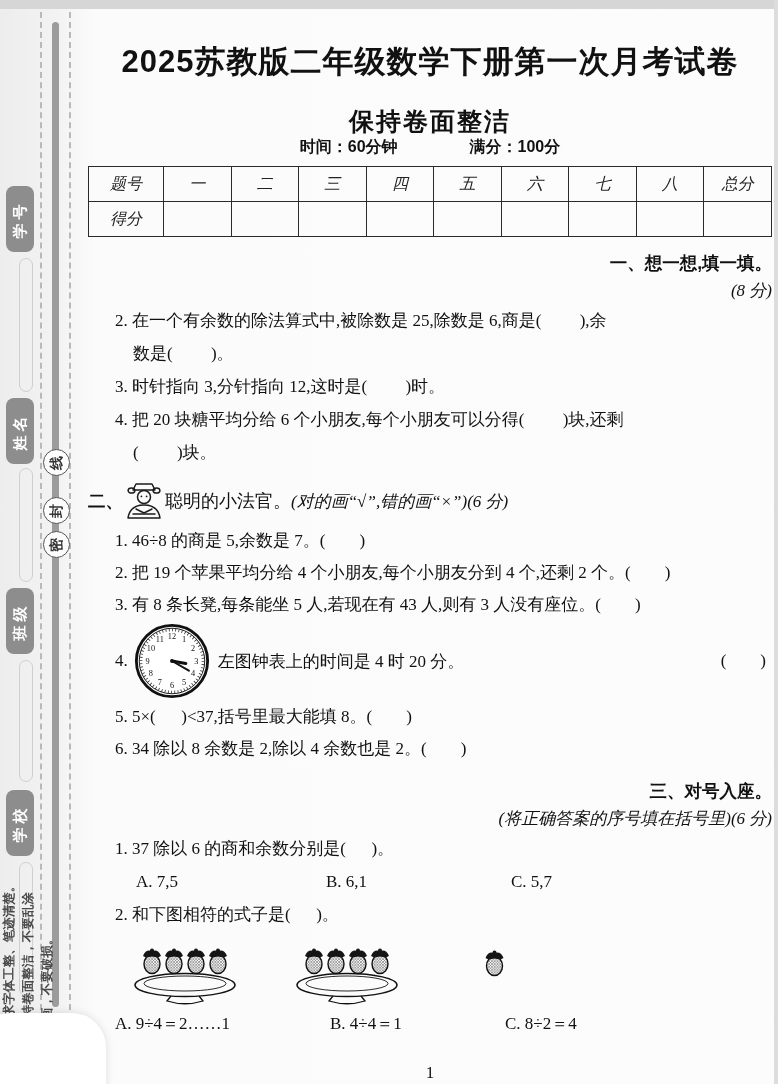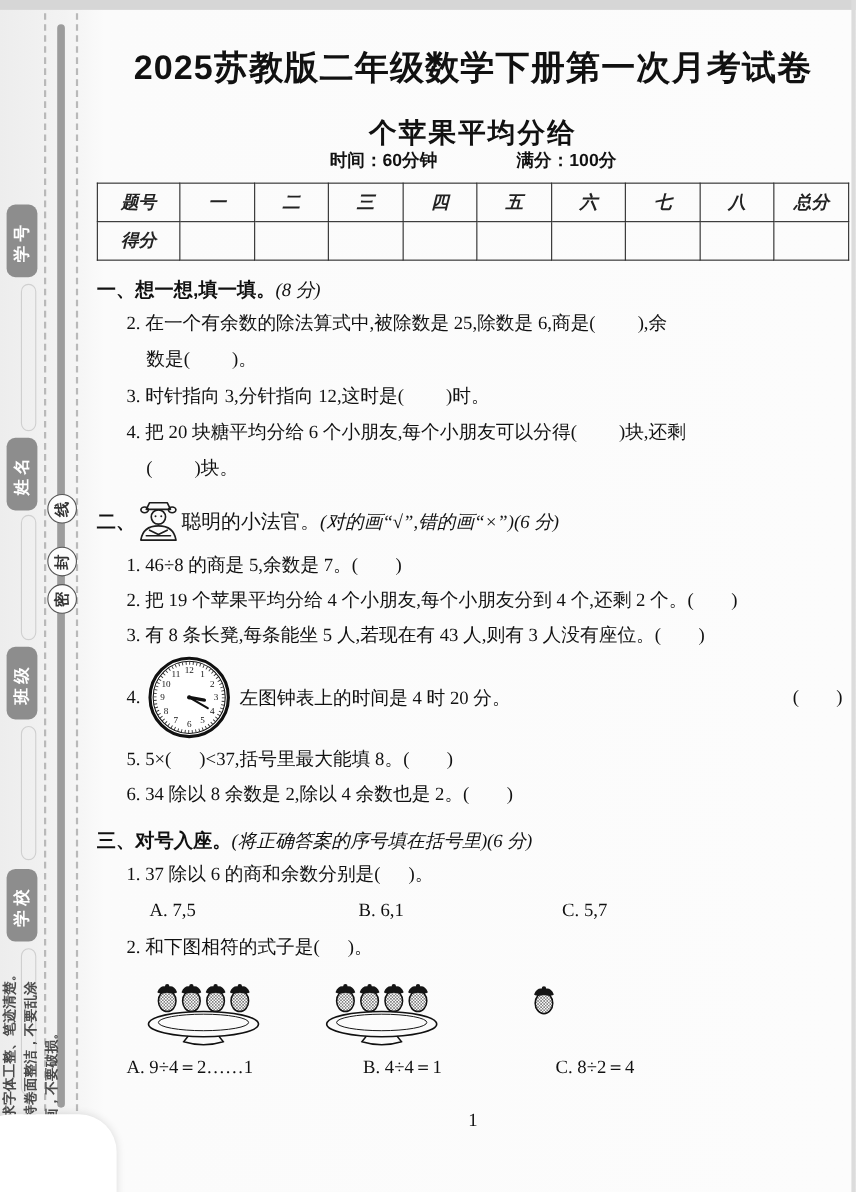--- a/index.html
+++ b/index.html
@@ -54,30 +54,30 @@
   }
   .subtitle{
     margin-top:24px;text-align:center;font-family:"Liberation Sans",sans-serif;
     font-weight:bold;font-size:25px;line-height:30px;letter-spacing:2px;
   }
   .timeline{
     display:flex;justify-content:center;gap:72px;
     font-family:Liberation Sans, sans-serif;font-weight:bold;font-size:16px;line-height:22px;
   }
   table.score{
-    margin-top:8px;border-collapse:collapse;width:684px;table-layout:fixed;font-weight:bold;
+    margin-top:8px;border-collapse:collapse;width:684px;table-layout:fixed;
   }
   table.score td{
     border:1.6px solid #2a2a2a;height:32px;text-align:center;
     font-size:16px;color:#222;font-style:italic;
   }
   table.score td.first{width:72px;}
   .sec-title{
     margin-top:13px;font-family:"Liberation Sans",sans-serif;font-weight:bold;
-    font-size:17.5px;line-height:27px;display:flex;align-items:flex-start;
+    font-size:17.5px;line-height:27px;display:flex;align-items:flex-end;flex-direction:column;
   }
   .sec-title .pts{font-family:"Liberation Serif",serif;font-weight:normal;font-size:17px;font-style:italic;}
   .qline{font-size:17px;line-height:33px;padding-left:27px;}
   .qcont{padding-left:45px;}
   .judge-row{display:flex;font-size:17px;line-height:32px;padding-left:27px;font-family:Liberation Serif, serif;}
   .judge-row .br{padding-right:6px;}
   .s2-head{margin-top:8px;display:flex;align-items:center;min-height:48px;}
   .s2-head .pre{font-family:"Liberation Sans",sans-serif;font-weight:bold;font-size:17.5px;}
   .s2-head .main{font-family:"Liberation Sans",sans-serif;font-weight:normal;font-size:18px;}
   .s2-head .note{font-size:17px;font-style:italic;}
@@ -156,21 +156,21 @@
     <div data-bind="margin.notice_lines.0">1.要求字体工整、笔迹清楚。</div>
     <div data-bind="margin.notice_lines.1">2.保持卷面整洁，不要乱涂</div>
     <div data-bind="margin.notice_lines.2">  乱画，不要破损。</div>
   </div>
 
   <div class="curl"></div>
 
   <div class="content">
 
     <div class="title" data-bind="header.title">2025苏教版二年级数学下册第一次月考试卷</div>
-    <div class="subtitle" data-bind="header.subtitle">个苹果平均分给</div>
+    <div class="subtitle" data-bind="header.subtitle">保持卷面整洁</div>
 
     <div class="timeline">
       <span data-bind="header.time_label">时间：60分钟</span>
       <span data-bind="header.full_score_label">满分：100分</span>
     </div>
 
     <table class="score">
       <tbody>
           <tr>
         <td class="first" data-bind="score_table.header_row.0">题号</td>

